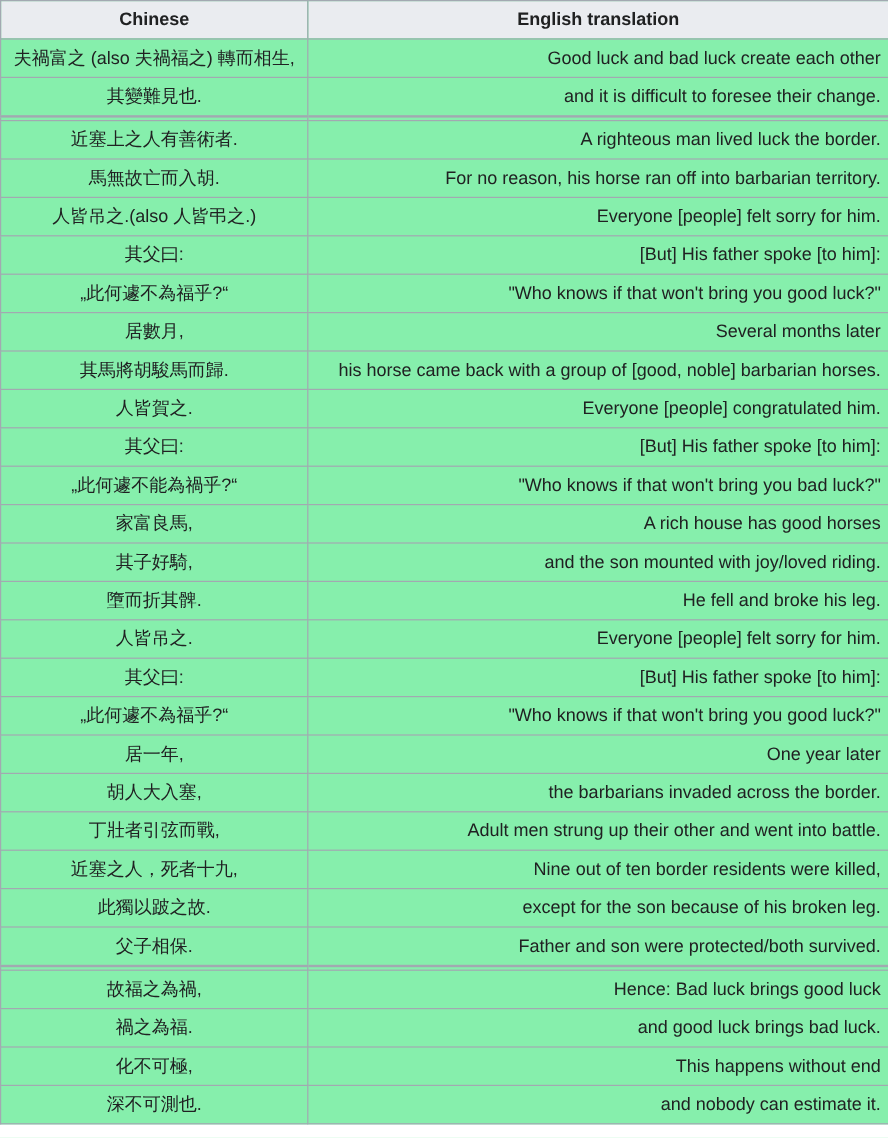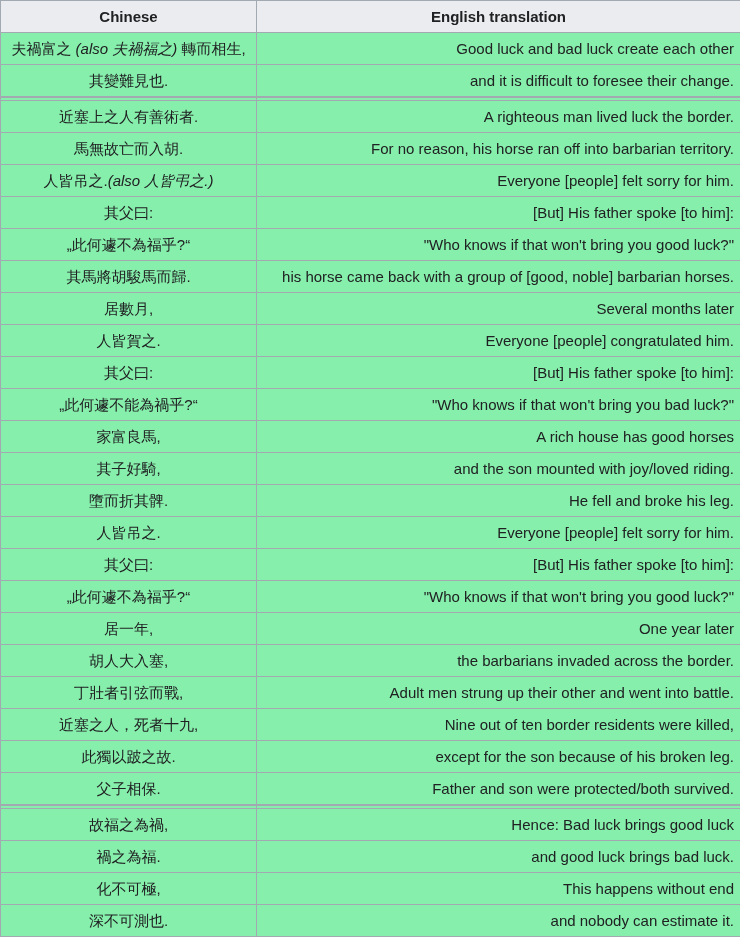--- a/index.html
+++ b/index.html
@@ -47,21 +47,20 @@
     }
     tr.spacer td {
       height: 2px;
       line-height: 2px;
       padding: 0;
       font-size: 2px;
       border-top: 2px solid #a2a9b1;
       border-bottom: 1px solid #a2a9b1;
     }
     .alt {
-      font-style: italic;
     }
   </style>
 </head>
 <body>
 
 <table class="wikitable">
   <colgroup>
       <col class="c1">
       <col class="c2">
     </colgroup>
@@ -100,28 +99,28 @@
     </tr>
     <tr>
       <td class="zh">其父曰:</td>
       <td class="en">[But] His father spoke [to him]:</td>
     </tr>
     <tr>
       <td class="zh">„此何遽不為福乎?“</td>
       <td class="en">"Who knows if that won't bring you good luck?"</td>
     </tr>
     <tr>
+      <td class="zh">居數月,</td>
+      <td class="en">Several months later</td>
+    </tr>
+    <tr>
       <td class="zh">其馬將胡駿馬而歸.</td>
       <td class="en">his horse came back with a group of [good, noble] barbarian horses.</td>
     </tr>
     <tr>
-      <td class="zh">居數月,</td>
-      <td class="en">Several months later</td>
-    </tr>
-    <tr>
       <td class="zh">人皆賀之.</td>
       <td class="en">Everyone [people] congratulated him.</td>
     </tr>
     <tr>
       <td class="zh">其父曰:</td>
       <td class="en">[But] His father spoke [to him]:</td>
     </tr>
     <tr>
       <td class="zh">„此何遽不能為禍乎?“</td>
       <td class="en">"Who knows if that won't bring you bad luck?"</td>

